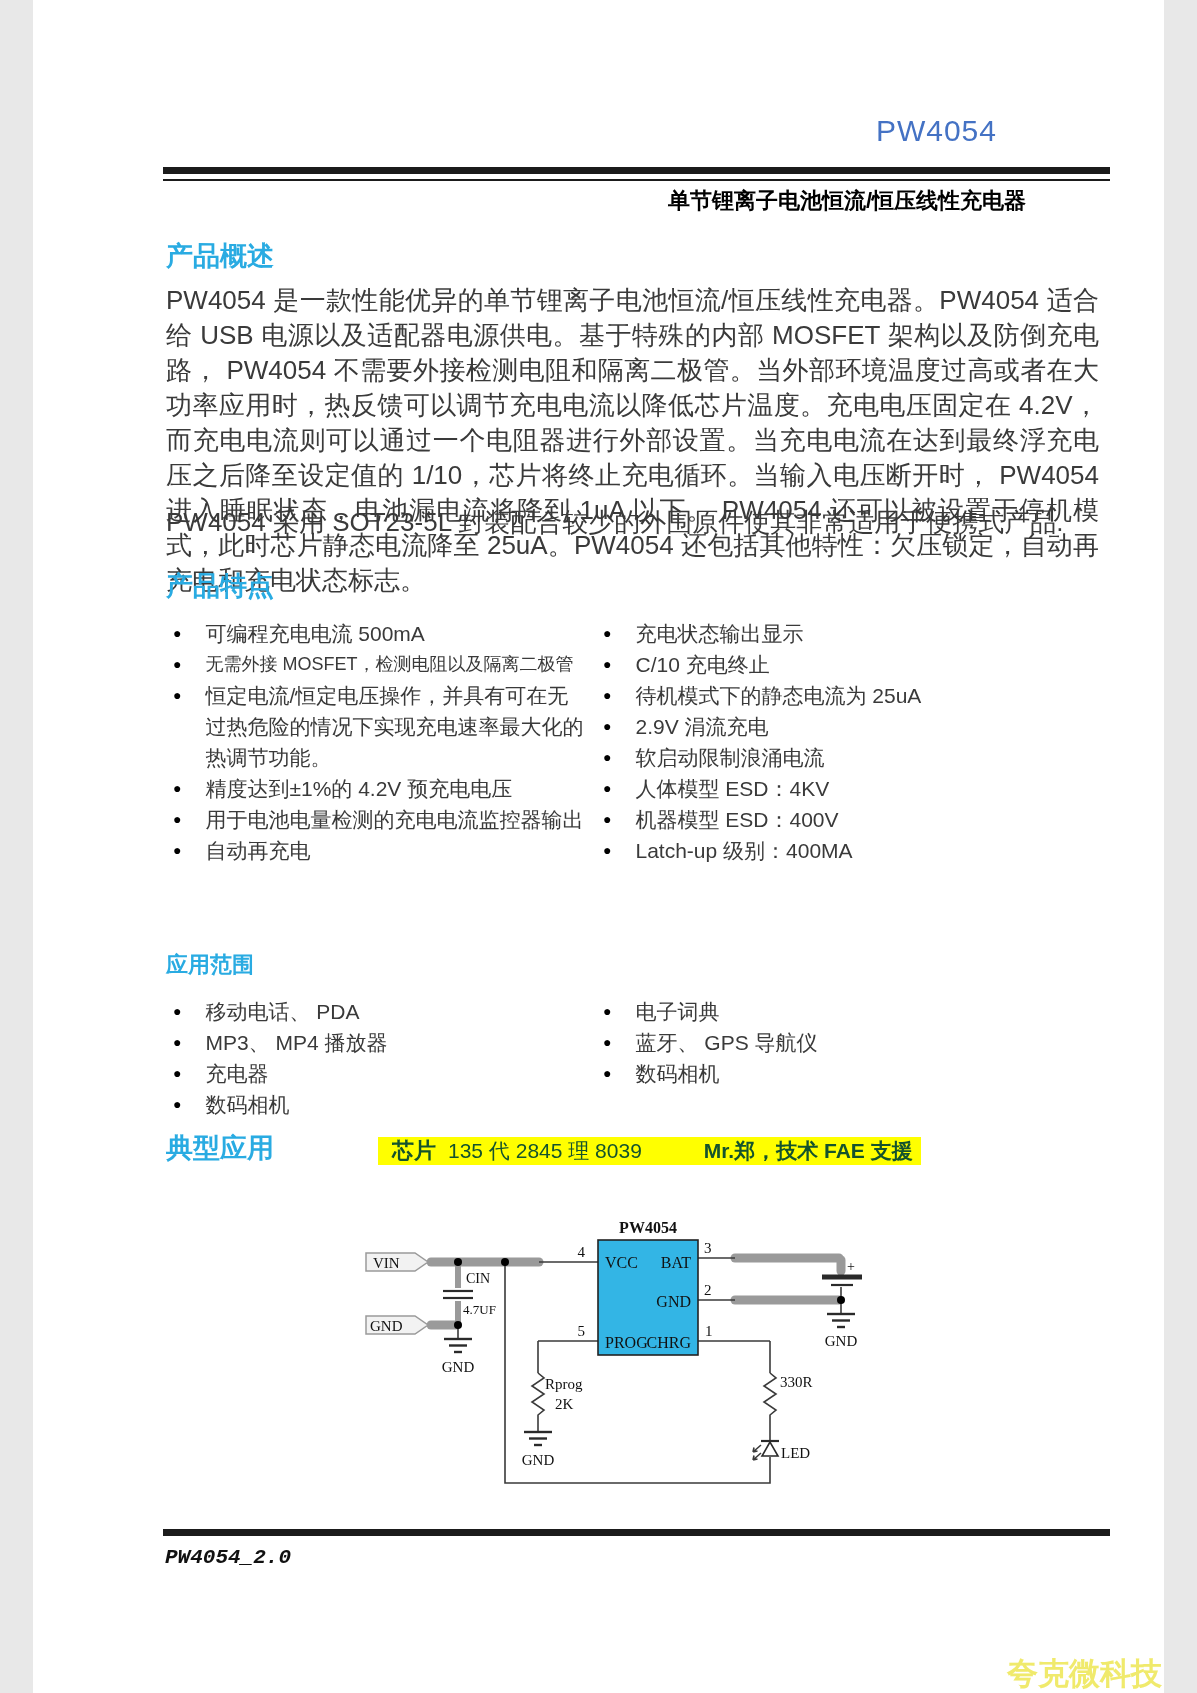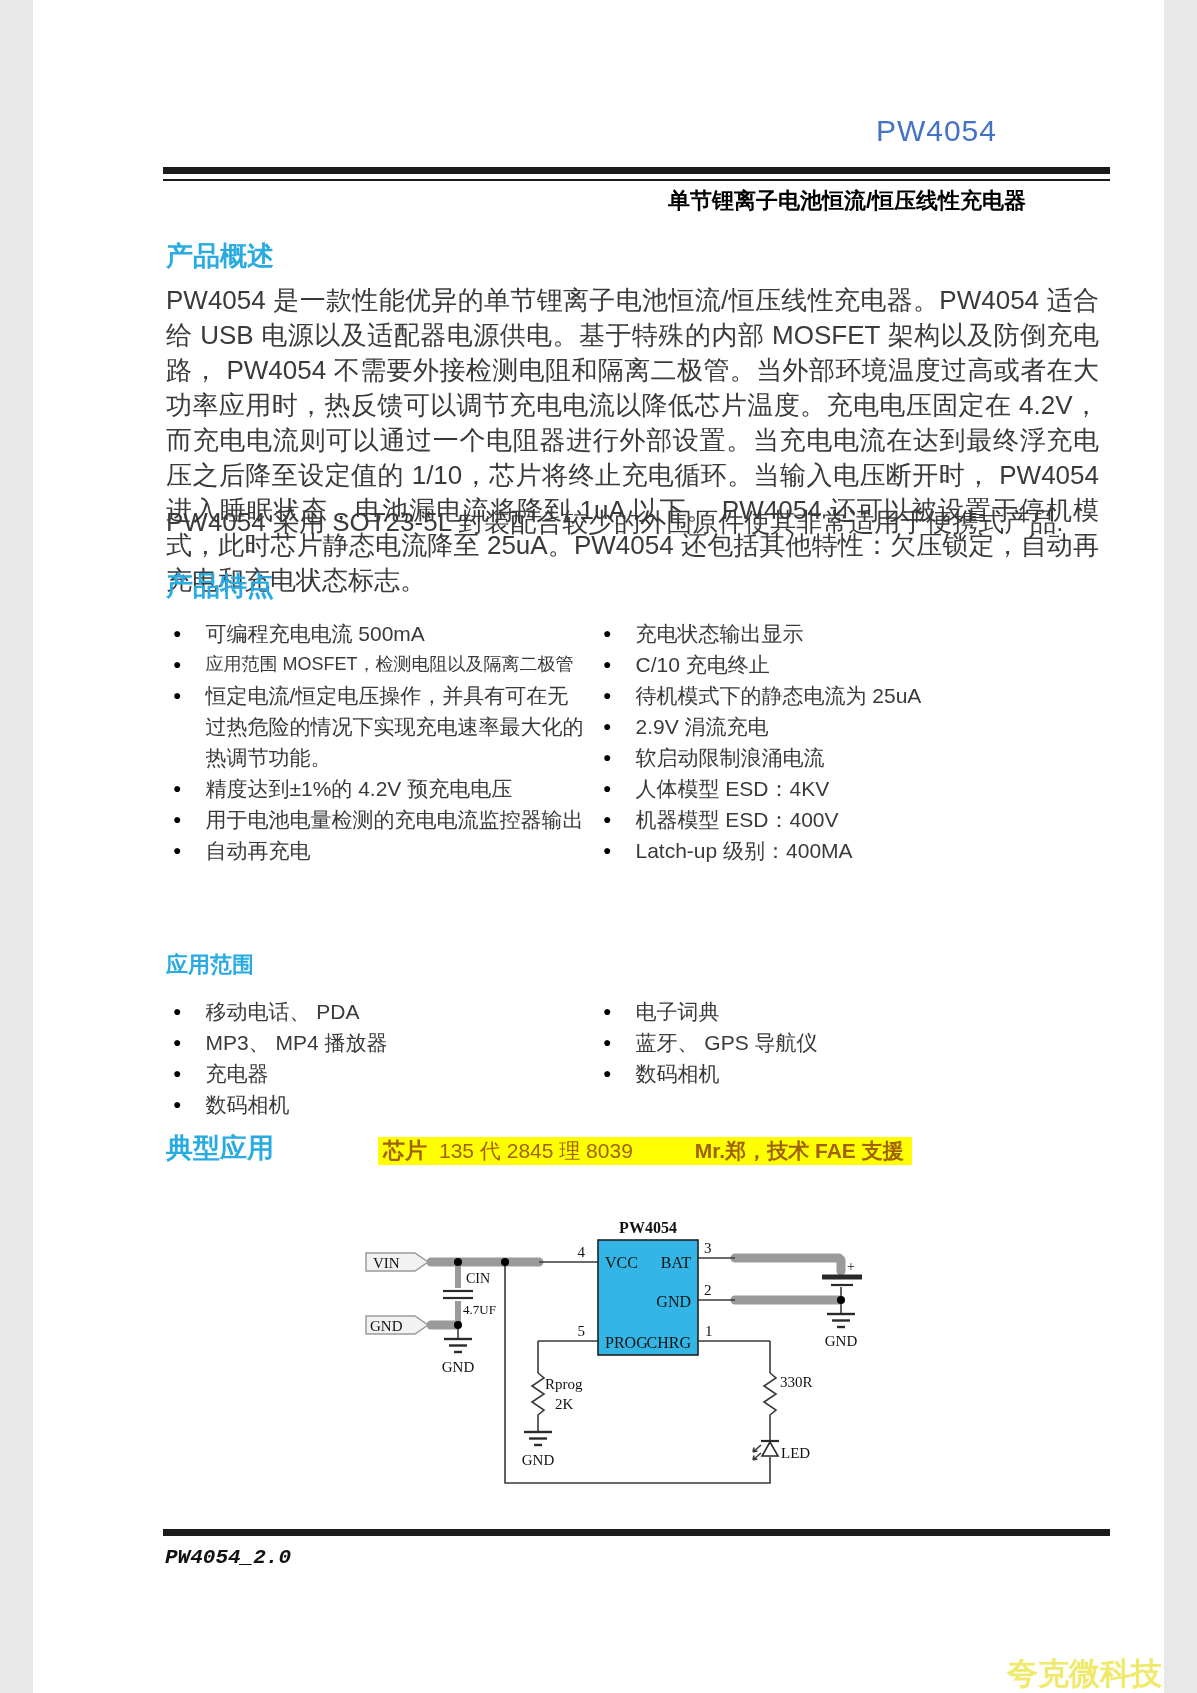--- a/index.html
+++ b/index.html
@@ -32,21 +32,21 @@
   #feat-right{left:570px;top:618px;width:460px;}
   #app-left{left:140px;top:996px;width:412px;}
   #app-right{left:570px;top:996px;width:460px;}
   .bitem{display:flex;align-items:flex-start;gap:24px;font-size:21px;line-height:31px;color:#3a3a3a;}
   .bitem .dot{font-size:14px;line-height:31px;color:#000;flex:0 0 auto;}
   .bitem.small{font-size:18px;}
   .bitem .btext{flex:1 1 auto;}
 
   
   .contact{position:absolute;left:345px;top:1137px;height:28px;background:#FFFF00;
-           display:flex;align-items:center;padding:0 8px 0 5px;font-size:21px;color:#a16207;white-space:nowrap;}
+           display:flex;align-items:center;padding:0 8px 0 14px;font-size:21px;color:#14532d;white-space:nowrap;}
   .contact .c-prefix{font-weight:bold;font-size:22px;}
   .contact .c-nums{margin-left:12px;}
   .contact .c-suffix{margin-left:62px;font-weight:bold;}
 
   
   .circuit{position:absolute;left:300px;top:1215px;width:540px;height:280px;}
   .circuit text{font-family:"Liberation Serif","DejaVu Serif",serif;fill:#111;}
   .wire{stroke:#3a3a3a;stroke-width:1.6;fill:none;}
   .twire{stroke:#9a9a9a;stroke-width:9;stroke-linecap:round;fill:none;}
   .twire-thin{stroke:#9a9a9a;stroke-width:6;stroke-linecap:butt;fill:none;}
@@ -79,21 +79,21 @@
 
   <div class="h1" id="h-features">产品特点</div>
 
   <div class="blist" id="feat-left">
     <div class="bitem">
         <span class="dot">●</span>
         <span class="btext">可编程充电电流 500mA</span>
       </div>
     <div class="bitem small">
         <span class="dot">●</span>
-        <span class="btext">应用范围 MOSFET，检测电阻以及隔离二极管</span>
+        <span class="btext">无需外接 MOSFET，检测电阻以及隔离二极管</span>
       </div>
     <div class="bitem">
         <span class="dot">●</span>
         <span class="btext">恒定电流/恒定电压操作，并具有可在无过热危险的情况下实现充电速率最大化的热调节功能。</span>
       </div>
     <div class="bitem">
         <span class="dot">●</span>
         <span class="btext">精度达到±1%的 4.2V 预充电电压</span>
       </div>
     <div class="bitem">

